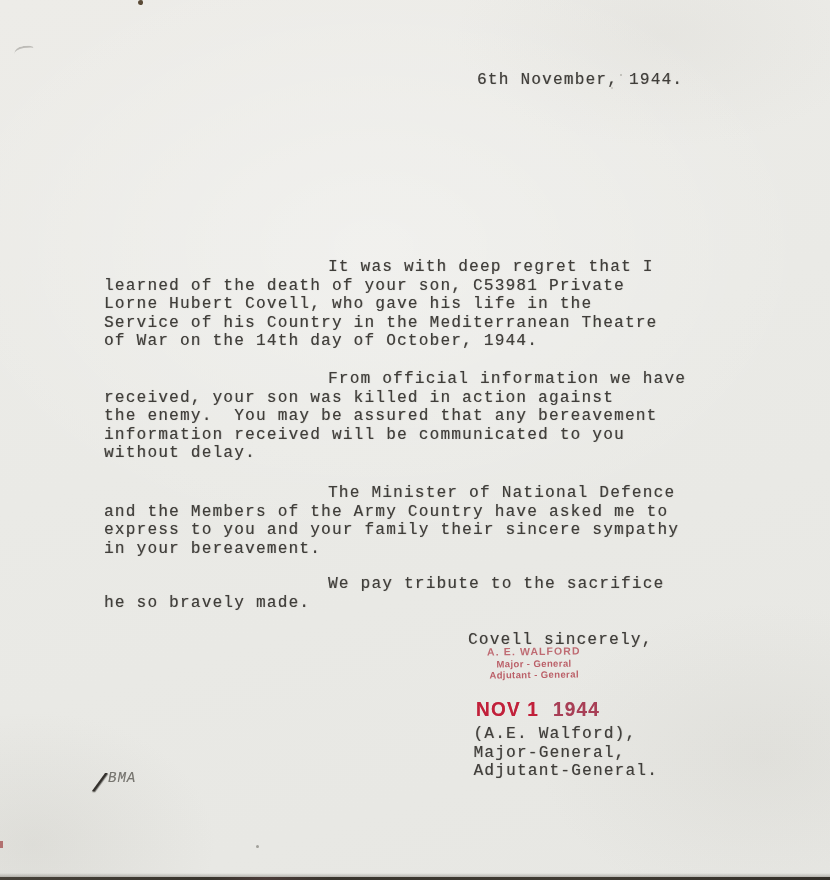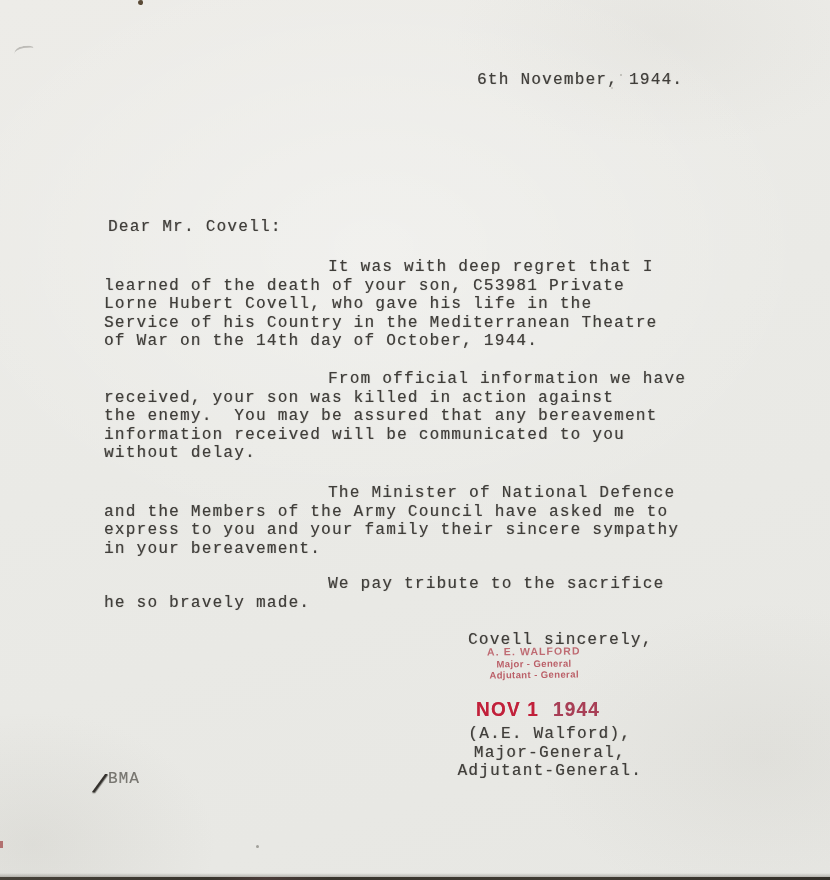--- a/index.html
+++ b/index.html
@@ -27,21 +27,21 @@
   }
   .date-line{left:477px;top:60px;}
   .address{left:108px;top:133px;line-height:21px;}
   .salutation{left:108px;top:207px;}
   .para{left:104px;width:660px;text-indent:224px;}
   .p1{top:247px;}
   .p2{top:359px;}
   .p3{top:473px;}
   .p4{top:564px;}
   .closing{left:468px;top:620px;}
-  .sigblock{right:188px;top:714px;text-align:center;}
+  .sigblock{right:172px;top:714px;text-align:left;}
 
   .walford-stamp{
     position:absolute;left:482px;top:645px;width:104px;text-align:center;
     font-family:"Liberation Sans",sans-serif;
     color:#b24550;
     transform:rotate(-0.6deg);
     opacity:0.93;
   }
   .stamp-name{font-size:10.5px;font-weight:bold;letter-spacing:1.1px;opacity:0.82;}
   .stamp-rank{font-size:9.5px;font-weight:bold;letter-spacing:0.4px;margin-top:0.5px;opacity:0.9;}
@@ -55,23 +55,24 @@
   }
   .ds-md{color:#c1203a;text-shadow:0 0 0.6px rgba(193,32,58,0.6);}
   .ds-y{color:#a83f56;text-shadow:0 0 0.6px rgba(168,63,86,0.6);}
 
   .typist{position:absolute;left:92px;top:770px;}
   .typist .slash{
     display:inline-block;font-size:25px;font-weight:bold;color:#34312d;
     transform:skewX(-10deg);text-shadow:0.5px 0.5px 0.8px rgba(50,48,44,0.6);
   }
   .typist .initials{
-    font-size:16px;color:#5d5b55;letter-spacing:1px;opacity:0.8;
+    font-size:14px;color:#5d5b55;letter-spacing:1px;opacity:0.8;
     vertical-align:9px;margin-left:1px;
     text-shadow:0.3px 0.3px 0.5px rgba(80,78,72,0.5);
+    font-style:italic;
   }
 
   
   .speck-top{position:absolute;left:138px;top:0;width:5px;height:5px;background:#5a4a36;border-radius:60% 40% 55% 45%;}
   .pencil-mark{position:absolute;left:14px;top:46px;width:20px;height:7px;border-top:2px solid rgba(118,116,110,0.40);border-radius:50%/70% 40% 0 0;transform:rotate(-9deg);}
   .dot-a{position:absolute;left:620px;top:74px;width:2px;height:2px;background:rgba(140,138,130,0.55);border-radius:50%;}
   .dot-b{position:absolute;left:611px;top:87px;width:2px;height:2px;background:rgba(150,148,140,0.45);border-radius:50%;}
   .dot-c{position:absolute;left:256px;top:845px;width:3px;height:3px;background:rgba(90,88,80,0.5);border-radius:50%;}
   .edge-bottom{
     position:absolute;left:0;bottom:0;width:830px;height:3px;
@@ -81,34 +82,33 @@
   .edge-red-dot{position:absolute;left:0;top:841px;width:3px;height:7px;background:#a65555;opacity:0.8;}
 </style>
 </head>
 <body>
 
 <div class="paper">
 
   <div class="typed date-line">6th November, 1944.</div>
 
 
-  <div class="typed salutation">Dear Mr. Covell:</div>
 
   <div class="typed para p1">It was with deep regret that I
 learned of the death of your son, C53981 Private
 Lorne Hubert Covell, who gave his life in the
 Service of his Country in the Mediterranean Theatre
 of War on the 14th day of October, 1944.</div>
   <div class="typed para p2">From official information we have
 received, your son was killed in action against
 the enemy.  You may be assured that any bereavement
 information received will be communicated to you
 without delay.</div>
   <div class="typed para p3">The Minister of National Defence
-and the Members of the Army Council have asked me to
+and the Members of the Army Country have asked me to
 express to you and your family their sincere sympathy
 in your bereavement.</div>
   <div class="typed para p4">We pay tribute to the sacrifice
 he so bravely made.</div>
 
   <div class="typed closing">Covell sincerely,</div>
 
   <div class="walford-stamp">
     <div class="stamp-name">A. E. WALFORD</div>
     <div class="stamp-rank">Major - General</div>

